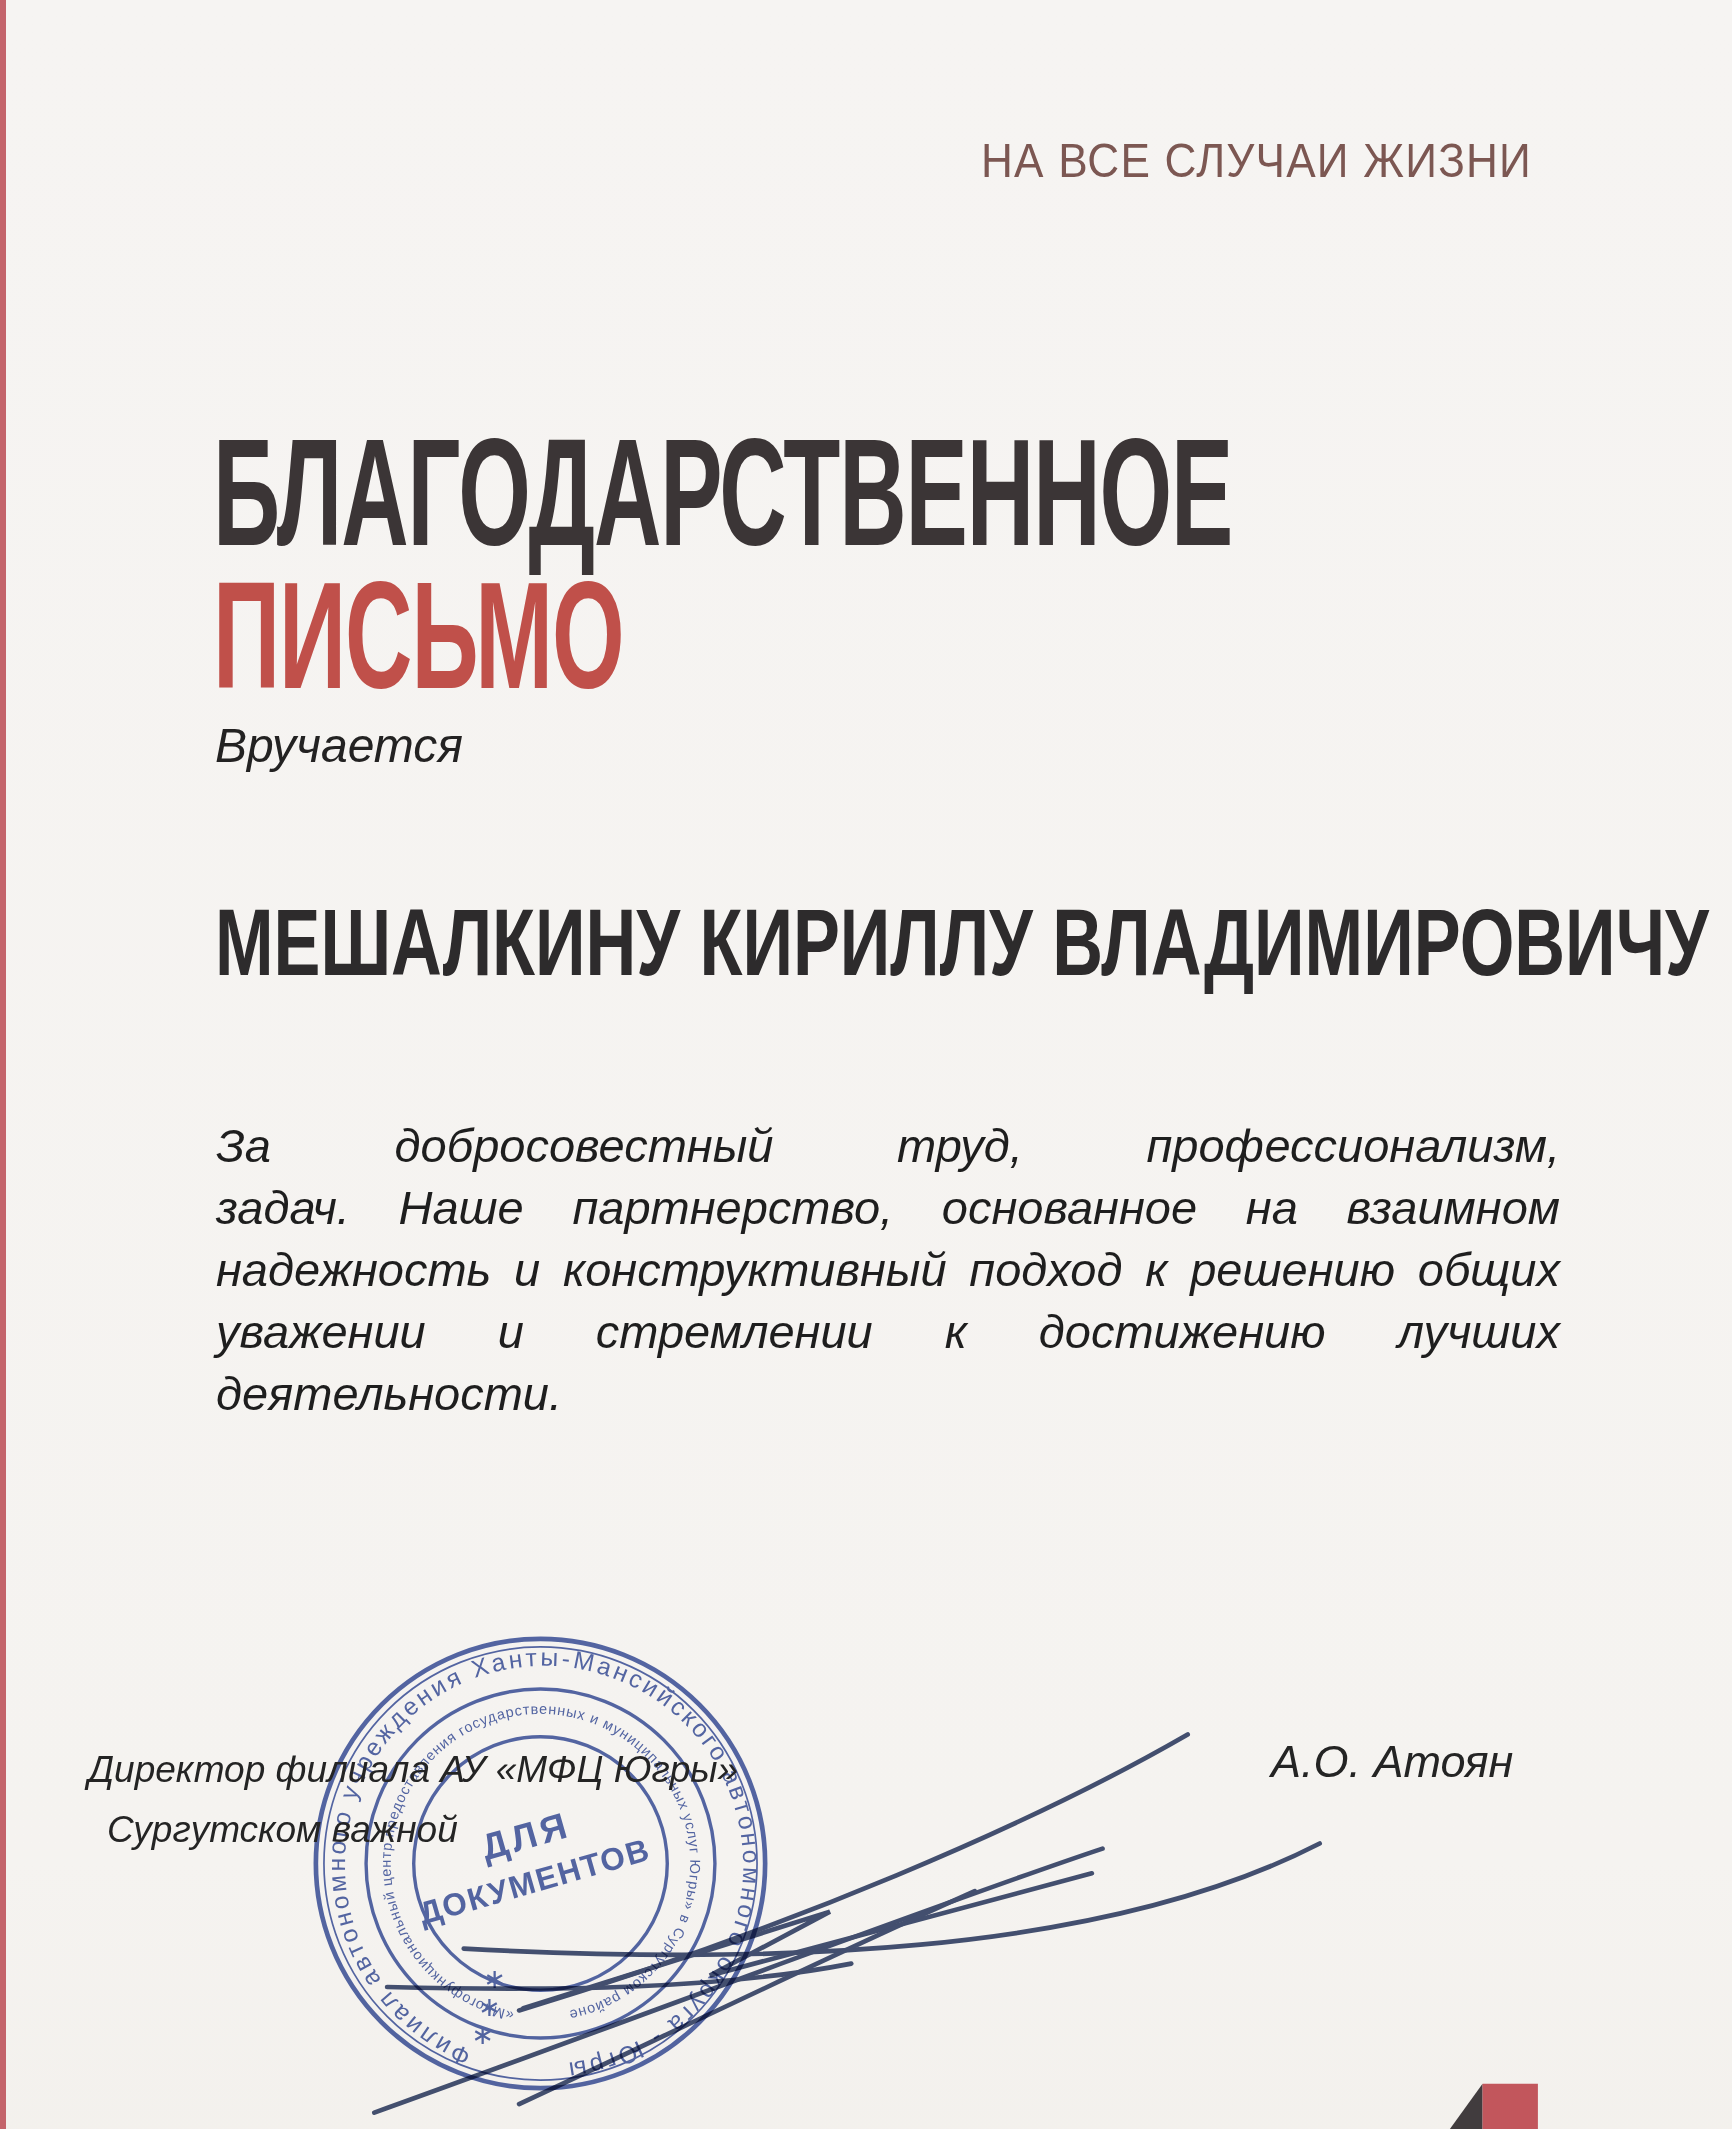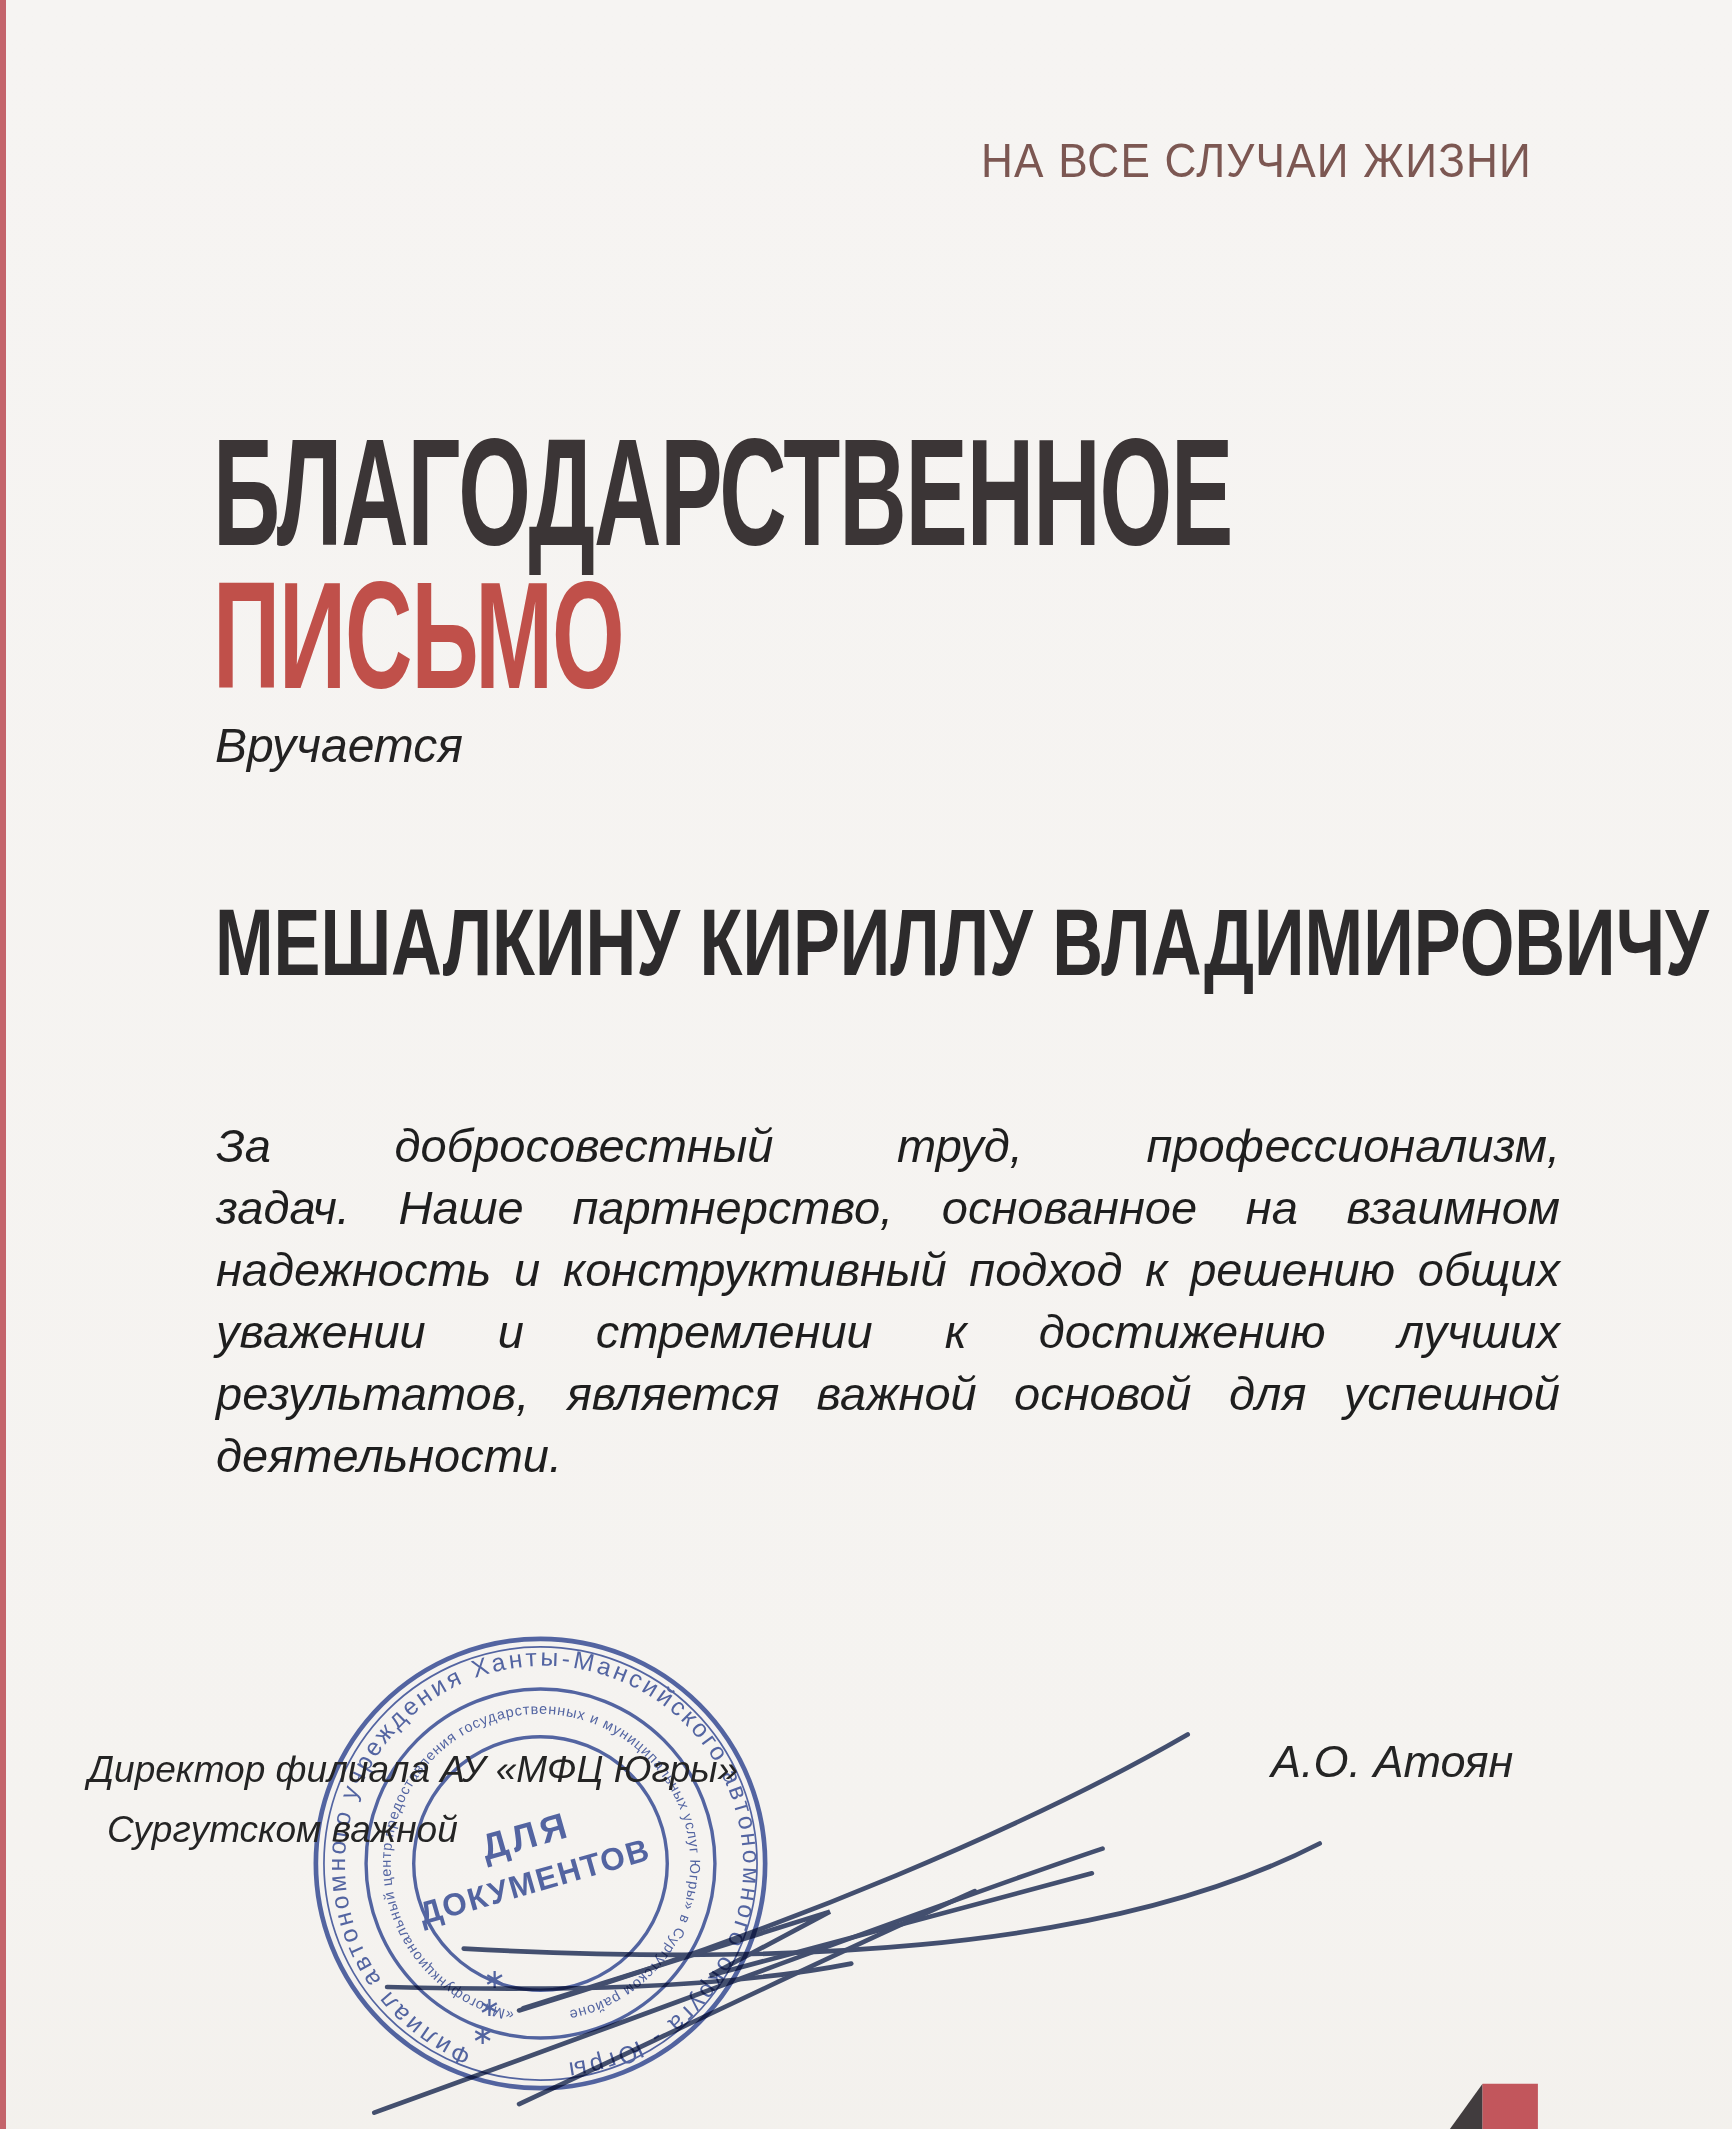--- a/index.html
+++ b/index.html
@@ -66,21 +66,20 @@
 
   <div class="abs recipient">
     <span class="squeeze">МЕШАЛКИНУ КИРИЛЛУ ВЛАДИМИРОВИЧУ</span>
   </div>
 
   <div class="abs body-text">
     <div class="body-line">За добросовестный труд, профессионализм,</div>
     <div class="body-line">задач. Наше партнерство, основанное на взаимном</div>
     <div class="body-line">надежность и конструктивный подход к решению общих</div>
     <div class="body-line">уважении и стремлении к достижению лучших</div>
-    <div class="body-line">результатов, является важной основой для успешной</div>
     <div class="body-line last">деятельности.</div>
   </div>
 
   <svg class="abs stamp-svg" width="485" height="485" viewBox="-570 -570 1140 1140">
     <circle cx="0" cy="0" r="528" fill="none" stroke="#3e54a0" stroke-width="11"></circle>
     <circle cx="0" cy="0" r="509" fill="none" stroke="#3e54a0" stroke-width="4"></circle>
     <circle cx="0" cy="0" r="410" fill="none" stroke="#3e54a0" stroke-width="8"></circle>
     <circle cx="0" cy="0" r="298" fill="none" stroke="#3e54a0" stroke-width="8"></circle>
     <defs>
       <path id="ringOuter" d="M -160 440 A 468 468 0 1 1 -152 443" fill="none"></path>

